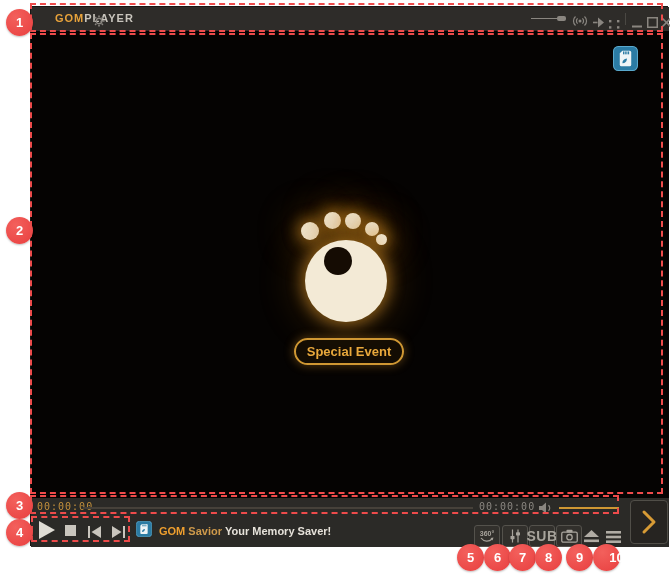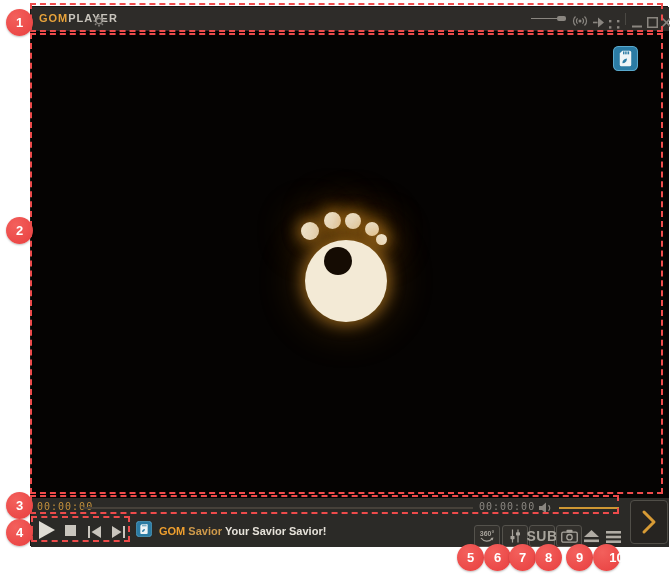--- a/index.html
+++ b/index.html
@@ -2,21 +2,21 @@
 <html><head>
 <meta charset="utf-8">
 <style>
   html,body{margin:0;padding:0;background:#fff;}
   *{box-sizing:border-box;font-family:"Liberation Sans",sans-serif;}
   .stage{position:relative;width:670px;height:574px;background:#ffffff;overflow:hidden;}
 
   
   .window{position:absolute;left:30px;top:6px;width:638px;height:540px;background:#2b2a27;border:1px solid #191816;}
   .titlebar{position:absolute;left:0;top:0;width:638px;height:24px;background:#2e2c29;}
-  .logo{position:absolute;left:8px;top:5px;font-size:11px;font-weight:bold;letter-spacing:1px;}
+  .logo{position:absolute;left:24px;top:5px;font-size:11px;font-weight:bold;letter-spacing:1px;}
   .logo .gom{color:#e8a33b;}
   .logo .player{color:#c9c5bd;}
   .tb-icon{position:absolute;cursor:pointer;}
   .tb-slider-line{position:absolute;left:0;top:2px;width:28px;height:1px;background:#8a8680;}
   .tb-slider-handle{position:absolute;left:26px;top:0;width:9px;height:5px;border-radius:2px;background:#8a8680;}
   .tb-sep{position:absolute;left:594px;top:6px;width:1px;height:12px;background:#4a4843;}
 
   
   .video{position:absolute;left:0;top:24px;width:638px;height:467px;background:#050302;overflow:hidden;}
   .gcircle{position:absolute;border-radius:50%;background:#f3ead6;
@@ -142,20 +142,23 @@
 
     <div class="video">
       <div>
         <div class="gcircle" style="left:270px;top:191px;width:18px;height:18px;"></div>
         <div class="gcircle" style="left:293px;top:181px;width:17px;height:17px;"></div>
         <div class="gcircle" style="left:314px;top:182px;width:16px;height:16px;"></div>
         <div class="gcircle" style="left:334px;top:191px;width:14px;height:14px;"></div>
         <div class="gcircle" style="left:345px;top:203px;width:11px;height:11px;"></div>
         <div class="gcircle" style="left:274px;top:209px;width:82px;height:82px;"></div>
         <div class="gcircle dark" style="left:293px;top:216px;width:28px;height:28px;"></div>
+      </div>
+      <div class="special-event">
+        <span>Special Event</span>
       </div>
       <div class="saver-float">
         <svg width="25" height="25" viewBox="0 0 24 24">
             <rect x="0.5" y="0.5" width="23" height="23" rx="4.5" fill="#2b7ba4" stroke="#5aa9cd" stroke-width="1"></rect>
             <path d="M9,4.5 L16,4.5 Q17.5,4.5 17.5,6 L17.5,18 Q17.5,19.5 16,19.5 L8,19.5 Q6.5,19.5 6.5,18 L6.5,7 Z" fill="#eef4f7"></path>
             <g fill="#2b7ba4">
               <rect x="9.6" y="5.2" width="1.1" height="2.8"></rect>
               <rect x="11.2" y="5.2" width="1.1" height="2.8"></rect>
               <rect x="12.8" y="5.2" width="1.1" height="2.8"></rect>
               <rect x="14.4" y="5.2" width="1.1" height="2.8"></rect>
@@ -203,21 +206,21 @@
               <path d="M9,4.5 L16,4.5 Q17.5,4.5 17.5,6 L17.5,18 Q17.5,19.5 16,19.5 L8,19.5 Q6.5,19.5 6.5,18 L6.5,7 Z" fill="#eef4f7"></path>
               <g fill="#2b7ba4">
                 <rect x="9.6" y="5.2" width="1.1" height="2.8"></rect>
                 <rect x="11.2" y="5.2" width="1.1" height="2.8"></rect>
                 <rect x="12.8" y="5.2" width="1.1" height="2.8"></rect>
                 <rect x="14.4" y="5.2" width="1.1" height="2.8"></rect>
                 <path d="M9,16.5 Q9,12.5 13.5,12 Q13,16.5 9,16.5 Z"></path>
               </g>
             </svg>
         </span>
-        <span class="banner-text"><span class="b-gom">GOM</span>&nbsp;<span class="b-saver">Savior</span>&nbsp;<span class="b-msg">Your Savior Savior!</span></span>
+        <span class="banner-text"><span class="b-gom">GOM</span>&nbsp;<span class="b-saver">Savior</span>&nbsp;<span class="b-msg">Your Memory Saver!</span></span>
       </div>
 
       <div class="mini-btn" style="left:443px;">
         <span class="btn360-text">360°</span>
         <svg width="14" height="6" viewBox="0 0 14 6">
             <path d="M1,1 C4,5 9,5 12,2" stroke="#a8a49c" stroke-width="1.2" fill="none"></path>
             <polygon points="13.5,0.5 10.5,1 12.5,3.5" fill="#a8a49c"></polygon>
           </svg>
       </div>
       <div class="mini-btn" style="left:471px;">

